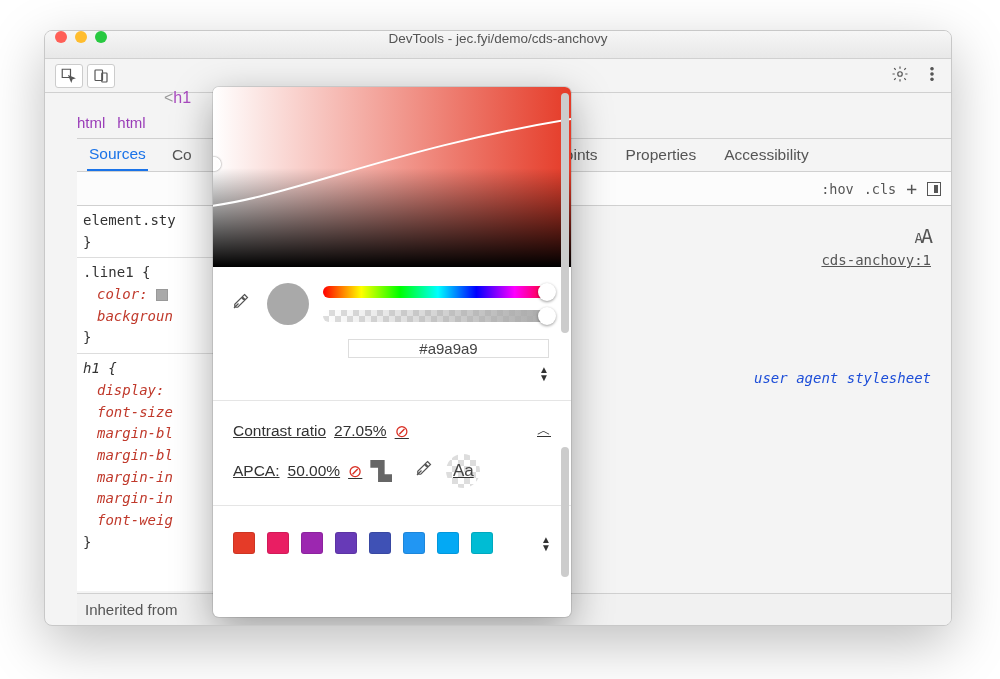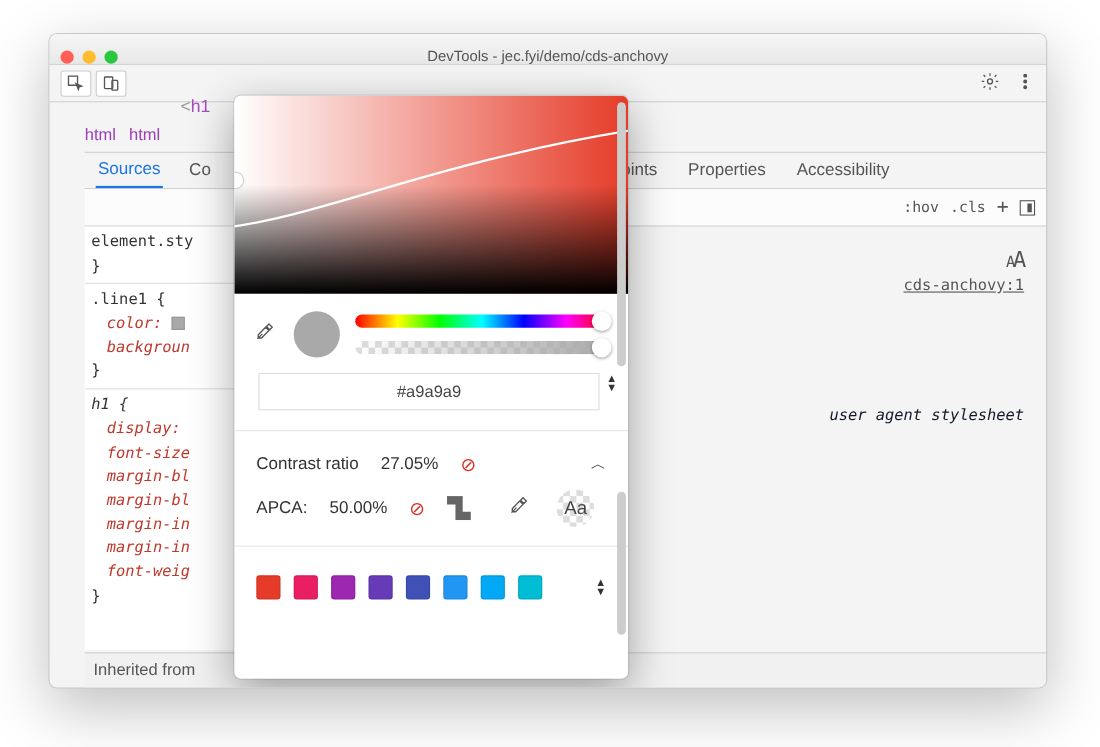--- a/index.html
+++ b/index.html
@@ -19,21 +19,21 @@
     border: 1px solid #c8c8c8;
     border-radius: 8px;
     box-shadow: 0 18px 55px rgba(0,0,0,.25);
     background: #f4f4f4;
     overflow: hidden;
   }
   .titlebar {
     height: 28px;
     background: linear-gradient(#f6f6f6,#e8e8e8);
     border-bottom: 1px solid #d0d0d0;
-    display: flex; align-items: flex-end;
+    display: flex; align-items: flex-start;
     padding: 0 10px;
     position: relative;
   }
   .traffic { display: flex; gap: 8px; }
   .dot { width: 12px; height: 12px; border-radius: 50%; }
   .dot.red { background:#ff5f57; } .dot.yellow{background:#ffbd2e;} .dot.green{background:#28c940;}
   .title { position:absolute; left:0; right:0; text-align:center; font-size:13.5px; color:#555;}
   .toolbar {
     height: 34px; background:#f4f4f4;
     border-bottom:1px solid #d0d0d0;
@@ -90,21 +90,21 @@
   .styles .prop{color:#c0392b; margin-left:14px; font-style:italic;}
   .styles hr{border:none;border-top:1px solid #ddd; margin:4px -6px;}
   .swatch { display:inline-block; width:12px; height:12px; background:#a9a9a9; border:1px solid #999; vertical-align:middle;}
   .rightcol {
     position:absolute; top:175px; left:530px; right:8px;
     font-family:"Menlo",monospace; font-size:14px; color:#555;
   }
   .rightcol .aa { position:absolute; right:12px; top:18px; font-size:14px; letter-spacing:-2px;}
   .rightcol .aa .big{font-size:20px;}
   .rightcol .srclink { position:absolute; right:12px; top:46px; text-decoration:underline; color:#555; font-size:14px;}
-  .rightcol .uas { position:absolute; right:12px; top:164px; font-style:italic; color:#0f172a;}
+  .rightcol .uas { position:absolute; right:12px; top:164px; font-style:italic; color:#1d4ed8;}
   .inherited {
     position:absolute; left:32px; bottom:0; right:0; height:32px;
     border-top:1px solid #d0d0d0; background:#f1f1f1;
     display:flex; align-items:center; padding-left:8px; font-size:15px; color:#555;
   }
   
   .picker {
     position:absolute; left:168px; top:56px;
     width:358px; height:530px;
     background:#fff;
@@ -138,30 +138,30 @@
   .bigswatch{ width:42px;height:42px; border-radius:50%; background:#a9a9a9;}
   .sliders{flex:1; display:flex; flex-direction:column; gap:12px;}
   .slider{height:12px; border-radius:6px; position:relative;}
   .hue{ background: linear-gradient(to right, #f00,#ff0,#0f0,#0ff,#00f,#f0f,#f00);}
   .alpha{
     background:
       linear-gradient(to right, rgba(169,169,169,0), #a9a9a9),
       repeating-conic-gradient(#ddd 0 25%, #fff 0 50%) 0 0/12px 12px;
   }
   .thumb{position:absolute; right:-3px; top:-3px; width:18px;height:18px;background:#fff;border-radius:50%;box-shadow:0 1px 3px rgba(0,0,0,.4);}
-  .hexrow{ padding: 6px 10px 4px 22px; display:flex; align-items:flex-start; gap:6px;}
+  .hexrow{ padding: 6px 22px 4px 22px; display:flex; align-items:flex-end; gap:6px;flex-direction:column;}
   .hexinput{
     flex:1; border:1px solid #ddd; height:34px; text-align:center;
     font-size:15px; color:#444;
   }
   .spinv{ display:flex; flex-direction:column; font-size:10px; line-height:8px; color:#333; padding-top:2px;}
   .hexlabel{text-align:center; font-size:13px; color:#888; margin-top:2px; letter-spacing:1px;}
   .divider{height:1px;background:#e5e5e5; margin:14px 0 10px 0;}
   .contrast{ padding:0 20px; font-size:15.5px; color:#333;}
-  .crow{display:flex; align-items:center; gap:20px; height:40px;}
+  .crow{display:flex; align-items:center; gap:8px; height:40px;text-decoration:underline;}
   .no-icon{ color:#d93025; font-size:17px;}
   .chev{ margin-left:auto; font-size:14px; color:#333;}
   .aa-circle{
     width:34px;height:34px;border-radius:50%;
     background: repeating-conic-gradient(#ddd 0 25%, #fff 0 50%) 0 0/12px 12px;
     display:flex;align-items:center;justify-content:center;
     font-size:17px;color:#444; margin-left:6px;
   }
   .swap-icon{ width:22px;height:22px; background:#666; clip-path: polygon(0 0, 65% 0, 65% 65%, 100% 65%, 100% 100%, 35% 100%, 35% 35%, 0 35%); position:relative;}
   .swap-icon::after{content:"↻"; position:absolute; right:-10px; bottom:-8px; font-size:12px; color:#555;}

